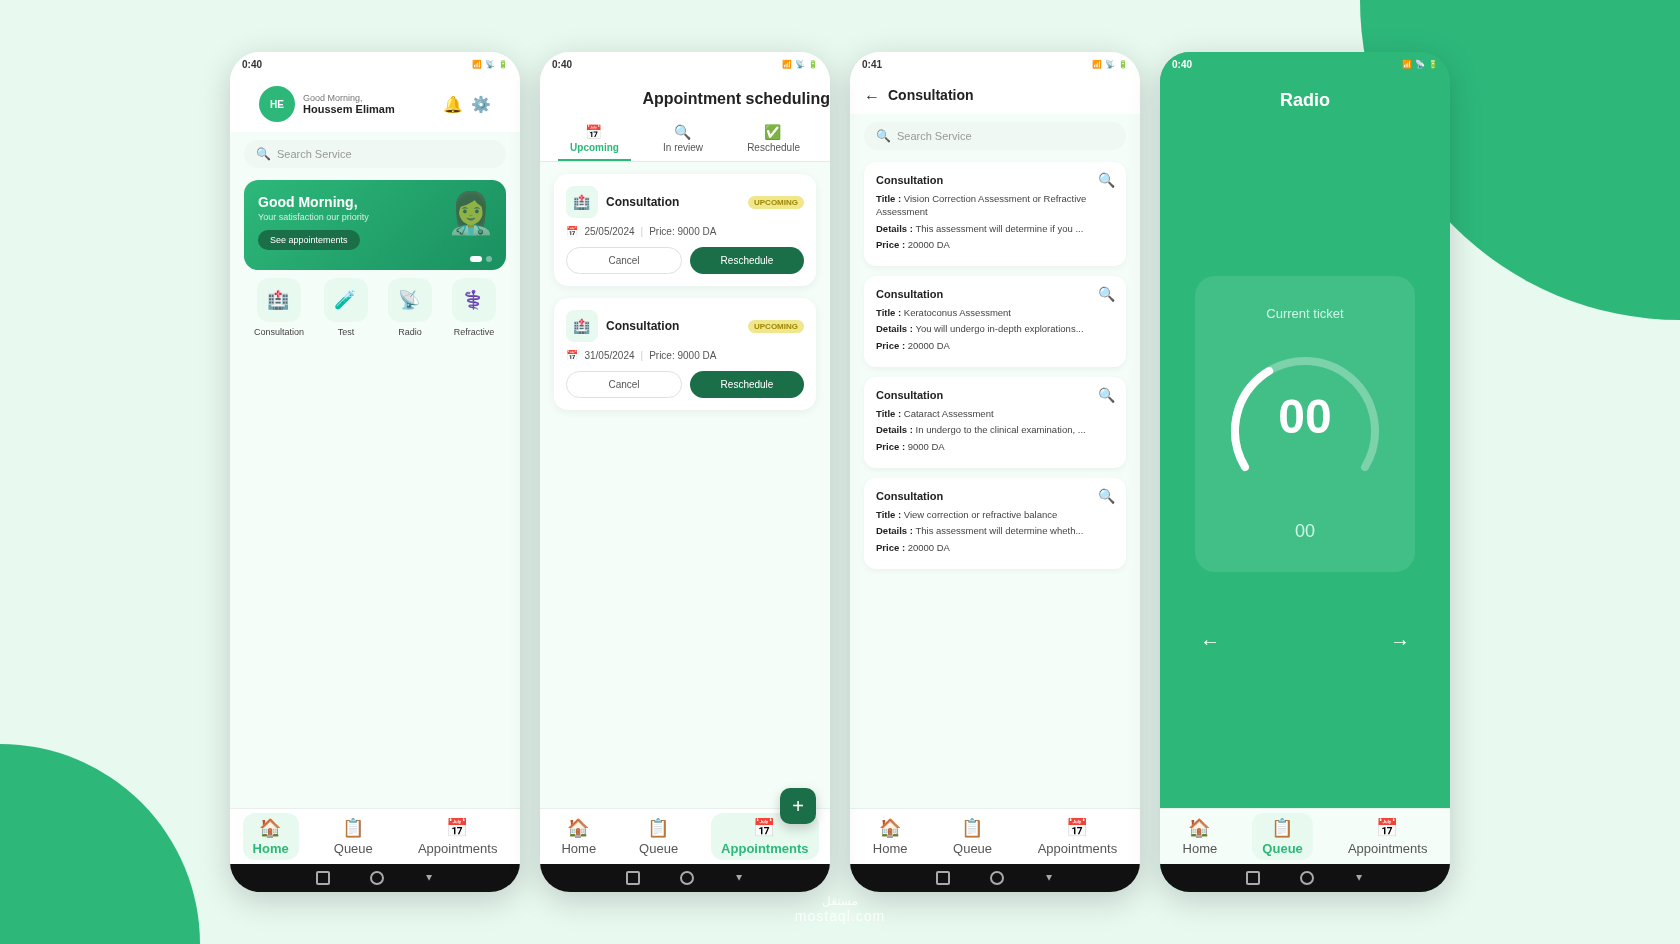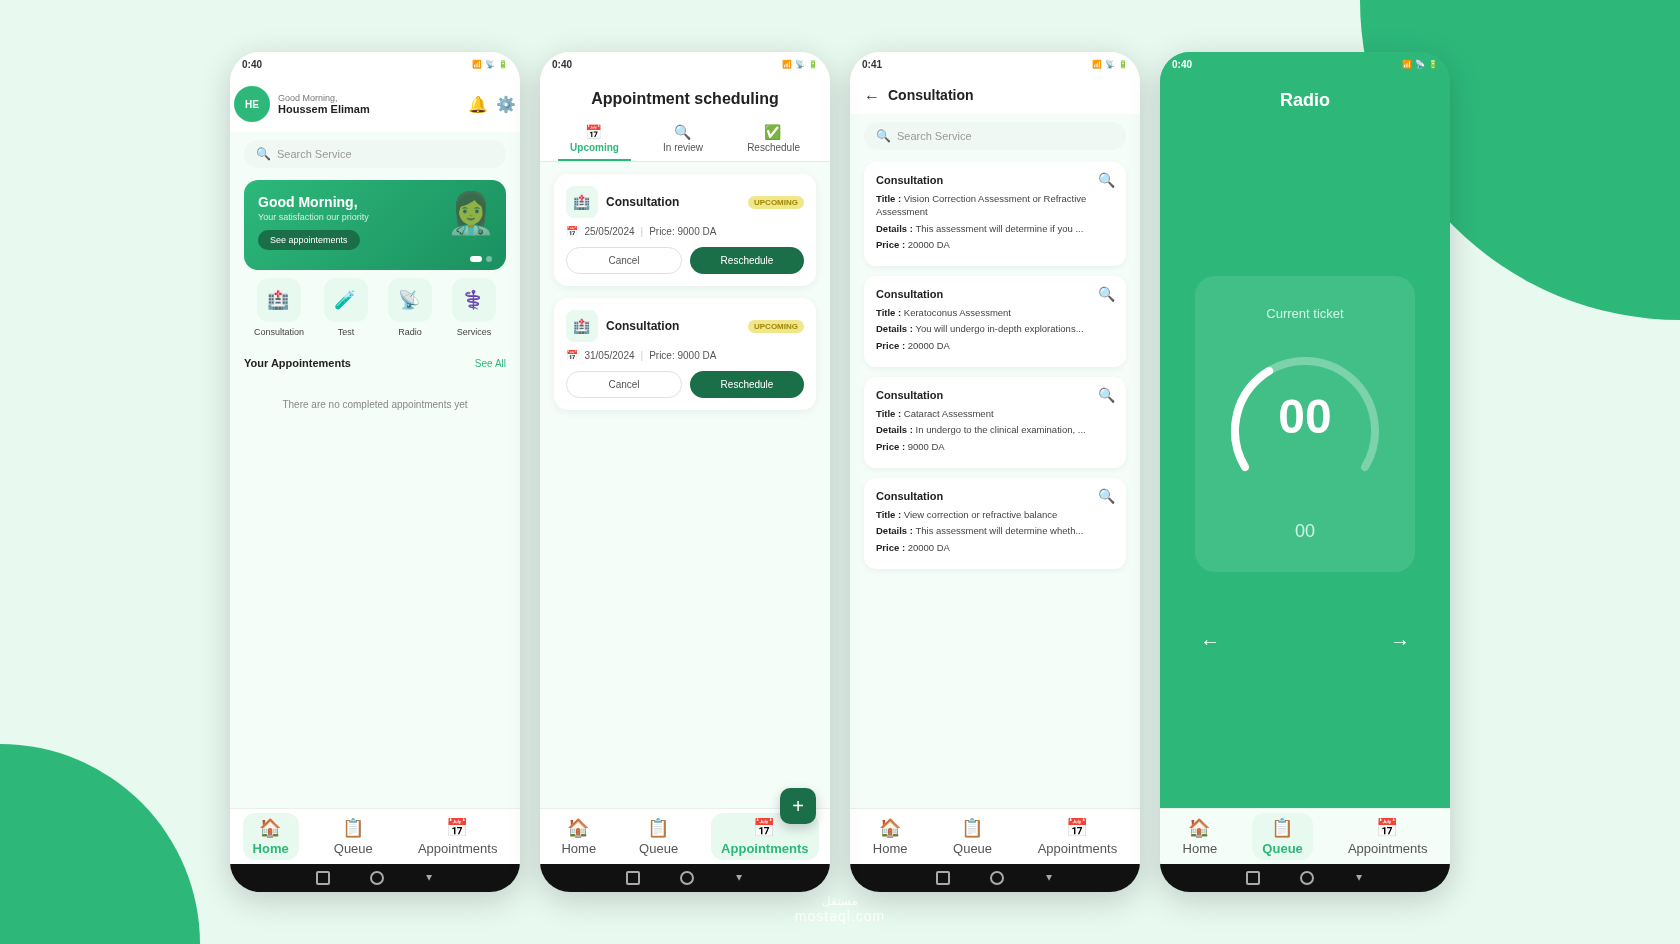--- a/index.html
+++ b/index.html
@@ -115,21 +115,21 @@
       width: 14px; height: 14px;
       border: 2px solid #aaa;
       border-radius: 2px;
       display: inline-block;
     }
     .android-btn.circle { border-radius: 50%; }
 
     
     .s1-header {
       background: #fff;
-      padding: 10px 4px;
+      padding: 10px 29px;
       display: flex;
       align-items: center;
       justify-content: space-between;
     }
     .s1-avatar {
       width: 36px; height: 36px;
       background: #2db87a;
       border-radius: 50%;
       display: flex; align-items: center; justify-content: center;
       color: #fff; font-size: 10px; font-weight: 700;
@@ -222,22 +222,22 @@
     .s1-no-appt {
       text-align: center;
       padding: 20px;
       font-size: 10px;
       color: #888;
     }
 
     
     .s2-title-bar {
       background: #fff;
-      padding: 14px 20px 8px;
-      text-align: center;
+      padding: 14px 0 8px;
+      text-align: right;
     }
     .s2-title { font-size: 16px; font-weight: 700; color: #222; }
 
     .s2-tabs {
       display: flex;
       justify-content: space-around;
       background: #fff;
       padding: 4px 8px 0;
       border-bottom: 1px solid #e0ede6;
     }
@@ -498,32 +498,25 @@
         <div class="s1-service-item">
           <div class="s1-service-icon">🧪</div>
           <span class="s1-service-label">Test</span>
         </div>
         <div class="s1-service-item">
           <div class="s1-service-icon">📡</div>
           <span class="s1-service-label">Radio</span>
         </div>
         <div class="s1-service-item">
           <div class="s1-service-icon">⚕️</div>
-          <span class="s1-service-label">Services</span>
-        </div>
-      </div>
-
-      <div class="s1-section-header">
-        <span class="s1-section-title">Your Appointements</span>
-        <span class="s1-see-all">See All</span>
-      </div>
-
-      <div class="s1-appointments-section">
-        <div class="s1-no-appt">There are no completed appointments yet</div>
-      </div>
+          <span class="s1-service-label">Refractive</span>
+        </div>
+      </div>
+
+
     </div>
 
     <div class="nav-bar">
       <div class="nav-item active">
         <span class="nav-icon">🏠</span>
         <span class="nav-label">Home</span>
       </div>
       <div class="nav-item">
         <span class="nav-icon">📋</span>
         <span class="nav-label">Queue</span>

